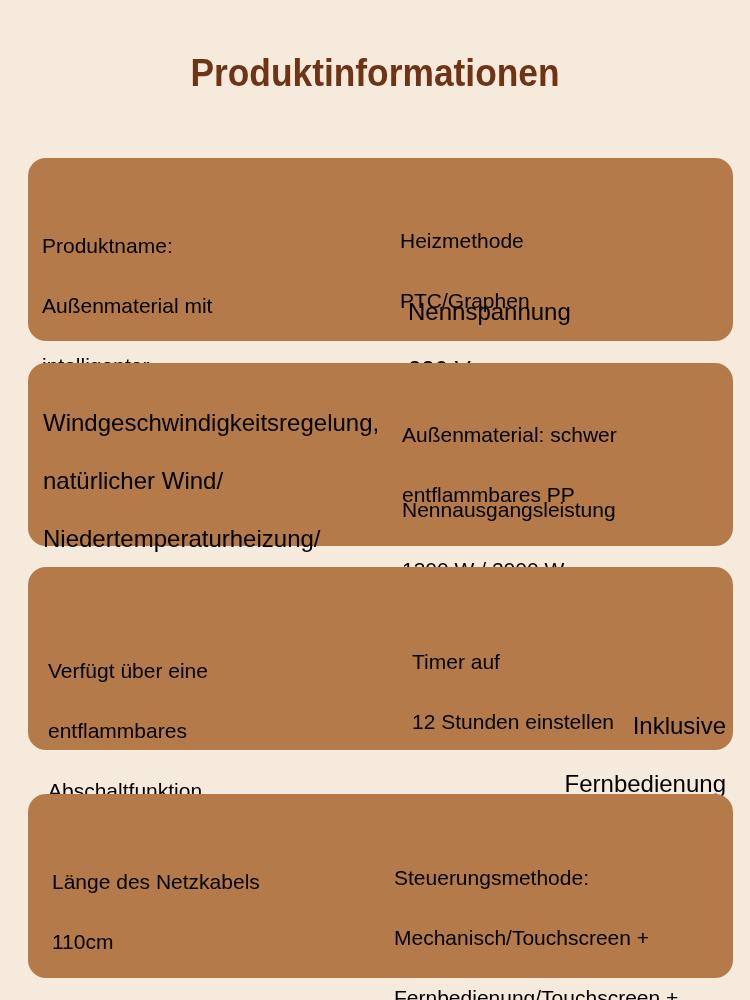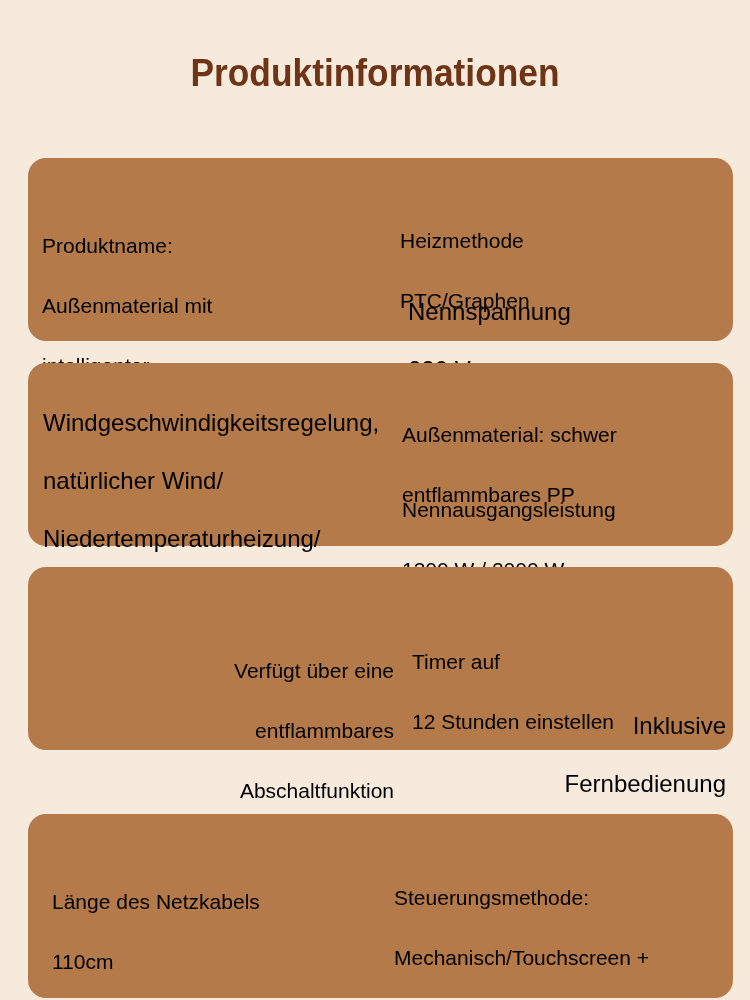--- a/index.html
+++ b/index.html
@@ -78,36 +78,36 @@
     <span class="line">Außenmaterial: schwer</span>
     <span class="line">entflammbares PP</span>
   </div>
   <div class="col" style="left:374px;top:102px;width:330px;">
     <span class="line">Nennausgangsleistung</span>
     <span class="line">1300 W / 2000 W</span>
   </div>
 </div>
 
 <div class="card" style="top:567px;height:183px;">
-  <div class="col" style="left:36px;top:59px;width:330px;text-align:right;">
+  <div class="col" style="left:20px;top:59px;width:330px;">
     <span class="line">Verfügt über eine</span>
     <span class="line">entflammbares</span>
     <span class="line">Abschaltfunktion</span>
   </div>
   <div class="col" style="left:368px;top:50px;width:330px;margin-left:16px;">
     <span class="line">Timer auf</span>
     <span class="line">12 Stunden einstellen</span>
   </div>
   <div class="col small" style="left:368px;top:115px;width:330px;text-align:right;">
     <span class="line">Inklusive</span>
     <span class="line">Fernbedienung</span>
   </div>
 </div>
 
-<div class="card" style="top:814px;height:184px;">
+<div class="card" style="top:794px;height:184px;">
   <div class="col" style="left:24px;top:43px;width:330px;">
     <span class="line">Länge des Netzkabels</span>
     <span class="line">110cm</span>
   </div>
   <div class="col" style="left:366px;top:39px;width:345px;">
     <span class="line">Steuerungsmethode:</span>
     <span class="line">Mechanisch/Touchscreen +</span>
     <span class="line">Fernbedienung/Touchscreen +</span>
     
   </div>

